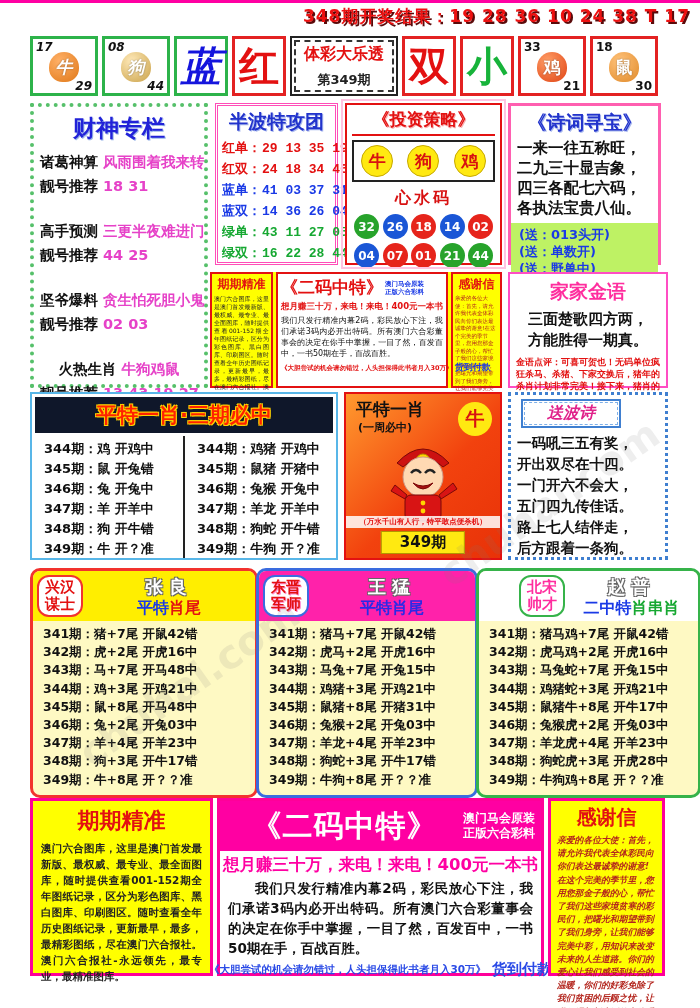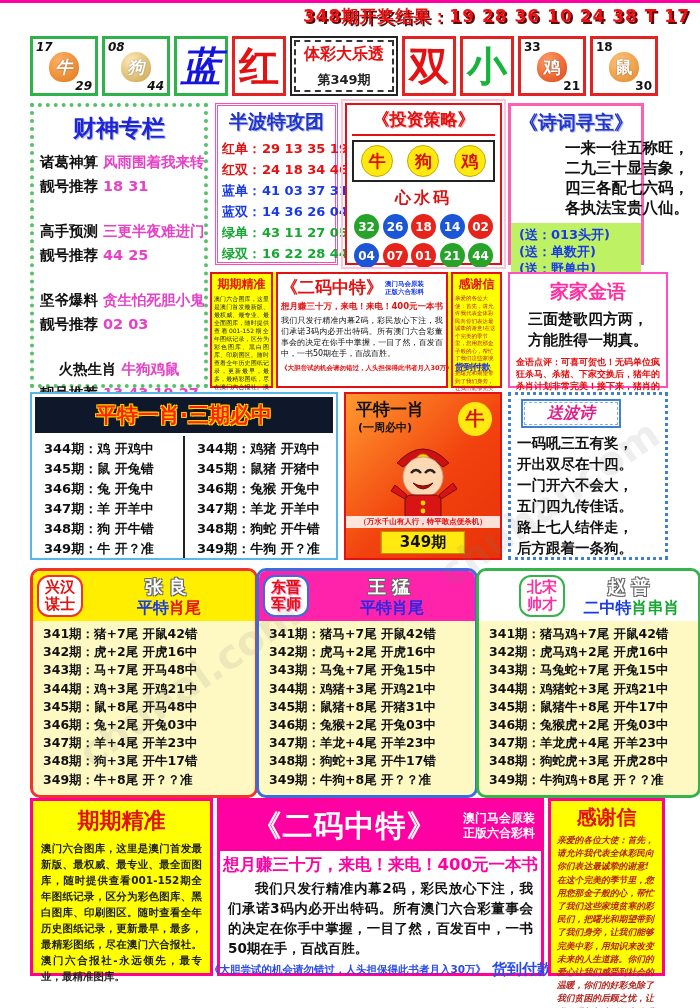--- a/index.html
+++ b/index.html
@@ -39,21 +39,21 @@
 
   
   .frame{background:#fff;}
   .fortune{left:30px;top:103px;width:178px;height:285px;border:4px dotted #56c06a;padding:4px 6px;}
   .fortune-title{text-align:center;font-size:23px;font-weight:bold;color:#2222d8;text-shadow:1px 1px 0 #9bb7e8;margin:2px 0 6px;}
   .f-row{font-size:14.5px;font-weight:bold;line-height:24px;white-space:nowrap;}
   .f-row .lab{color:#111;}
   .f-row .val{color:#e642c8;margin-left:5px;}
   .f-gap{margin-top:21px;text-align:center;}
 
-  .halfwave{left:215px;top:103px;width:123px;height:162px;border:3px double #ff4db8;padding:2px 4px;}
+  .halfwave{left:215px;top:103px;width:123px;height:162px;border:3px double #ff4db8;padding:2px 4px;font-family:Liberation Mono, monospace;}
   .hw-title{text-align:center;font-size:19px;font-weight:bold;color:#2233cc;text-shadow:1px 1px 0 #a9b9ee;white-space:nowrap;margin:1px 0 3px;}
   .hw-row{font-size:13px;font-weight:bold;line-height:21px;white-space:nowrap;}
   .hw-row.red{color:#e31111;}
   .hw-row.blue{color:#1a3ae6;}
   .hw-row.green{color:#16a832;}
   .hw-row .hw-lab{margin-right:1px;}
 
   .invest{left:345px;top:103px;width:157px;height:162px;border:2px solid #e31111;outline:2px solid #ffc4e2;outline-offset:2px;padding:3px 5px;}
   .inv-title{text-align:center;font-size:17px;font-weight:bold;color:#e31111;text-shadow:1px 1px 0 #f6b0b0;
       border-bottom:2px solid #e31111;padding-bottom:3px;margin-bottom:4px;white-space:nowrap;}
@@ -62,23 +62,23 @@
       display:flex;align-items:center;justify-content:center;font-size:17px;font-weight:bold;color:#d81111;}
   .inv-sub{text-align:center;font-size:16px;font-weight:bold;color:#d81111;margin:6px 0 5px;letter-spacing:3px;}
   .ballrow{display:flex;justify-content:space-between;margin:4px 2px;}
   .ball{width:25px;height:25px;border-radius:50%;display:flex;align-items:center;justify-content:center;
       font-size:12px;font-weight:bold;color:#fff;}
   .ball.red{background:#e6241b;}
   .ball.blue{background:#1a56d6;}
   .ball.green{background:#27a32b;}
   .inv-underline{border-top:1px solid #555;margin-top:6px;height:0;}
 
-  .poembox{left:508px;top:103px;width:136px;height:162px;border:3px solid #ff5fb0;}
+  .poembox{left:508px;top:103px;width:153px;height:162px;border:3px solid #ff5fb0;}
   .pt-title{text-align:center;font-size:19px;font-weight:bold;color:#2233cc;text-shadow:1px 1px 0 #a9b9ee;margin:4px 0 2px;white-space:nowrap;}
-  .pt-lines{padding:0 6px;font-size:15.5px;font-weight:bold;color:#111;line-height:20px;white-space:nowrap;margin-left:48px;}
+  .pt-lines{padding:0 6px;font-size:15.5px;font-weight:bold;color:#111;line-height:20px;white-space:nowrap;}
   .pt-gifts{background:#bef264;margin-top:5px;padding:3px 8px 4px;font-size:13px;font-weight:bold;color:#1a3ae6;line-height:17px;}
 
   
   .strip{left:210px;top:272px;width:292px;height:116px;background:#ffff00;display:flex;gap:3px;padding:0;}
   .mini{box-sizing:border-box;height:116px;border:2px solid #e31111;}
   .mini-jz{width:64px;background:#ffff00;padding:2px;}
   .mini-jz-title{font-size:12px;font-weight:bold;color:#e31111;text-align:center;}
   .mini-body{font-size:6px;color:#222;line-height:8px;margin-top:2px;text-align:justify;}
   .mini-em{width:172px;background:#fff;padding:2px 3px;position:relative;}
   .mini-em-head{display:flex;align-items:center;}

